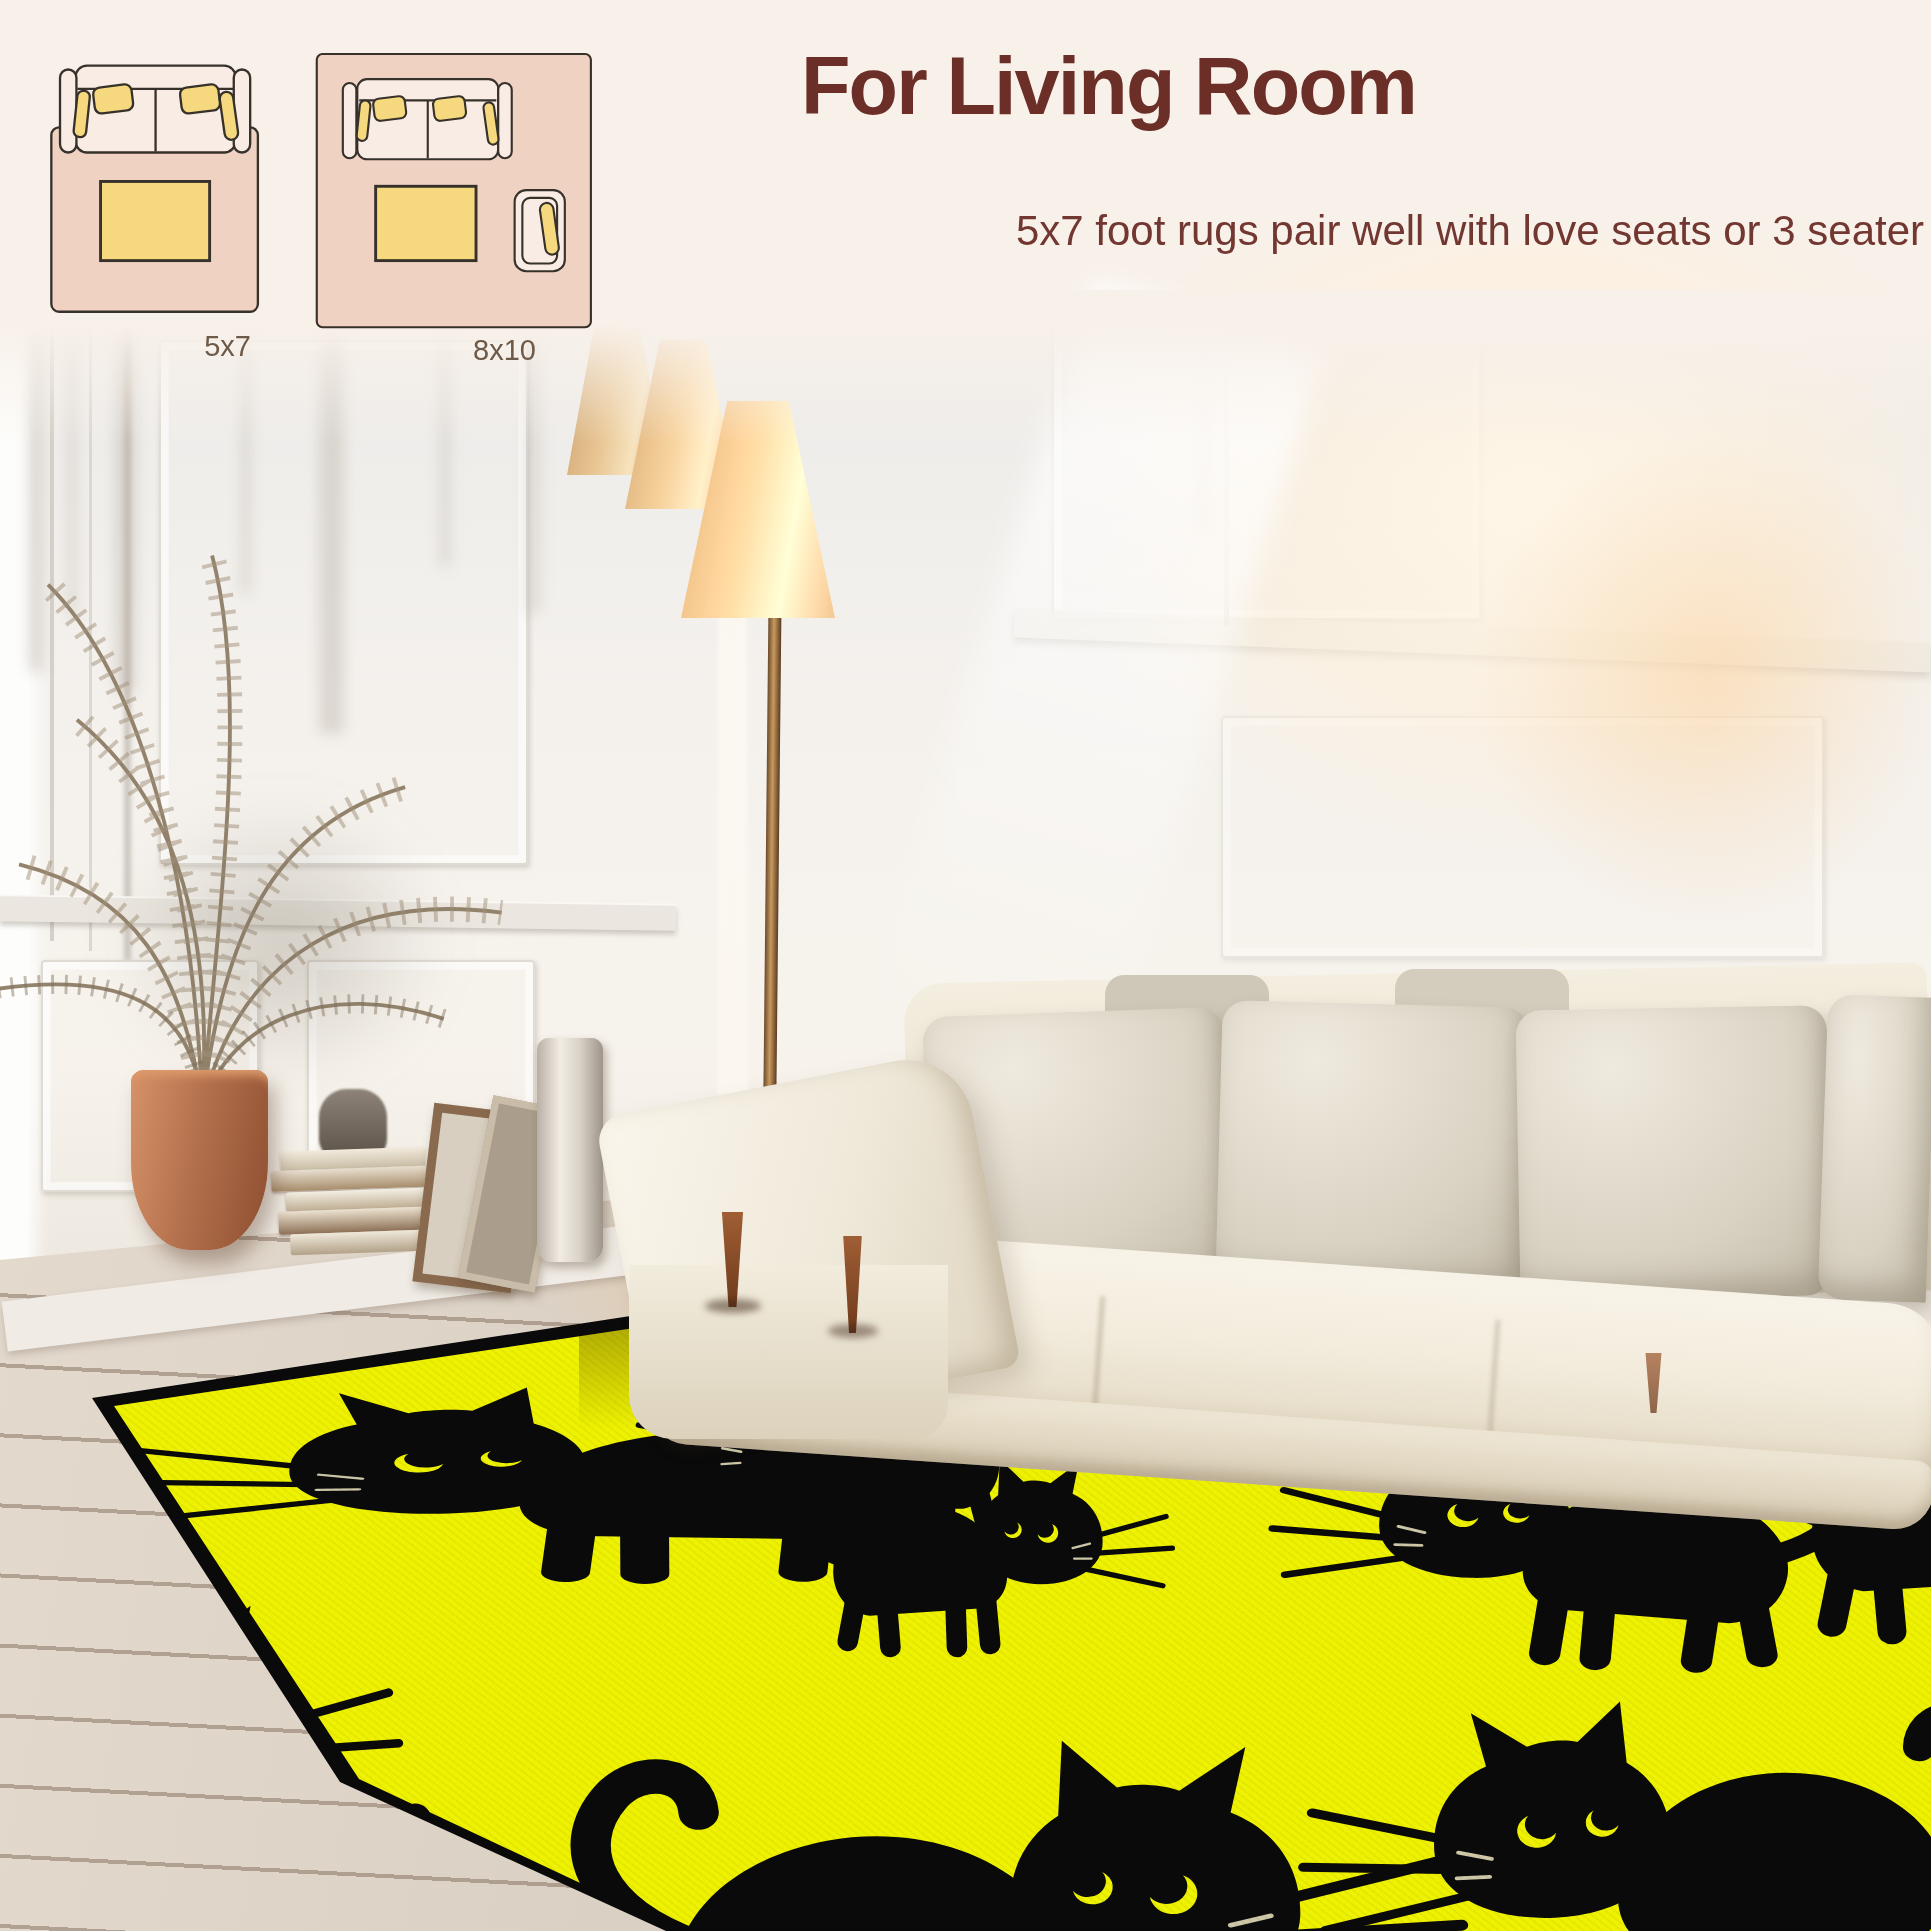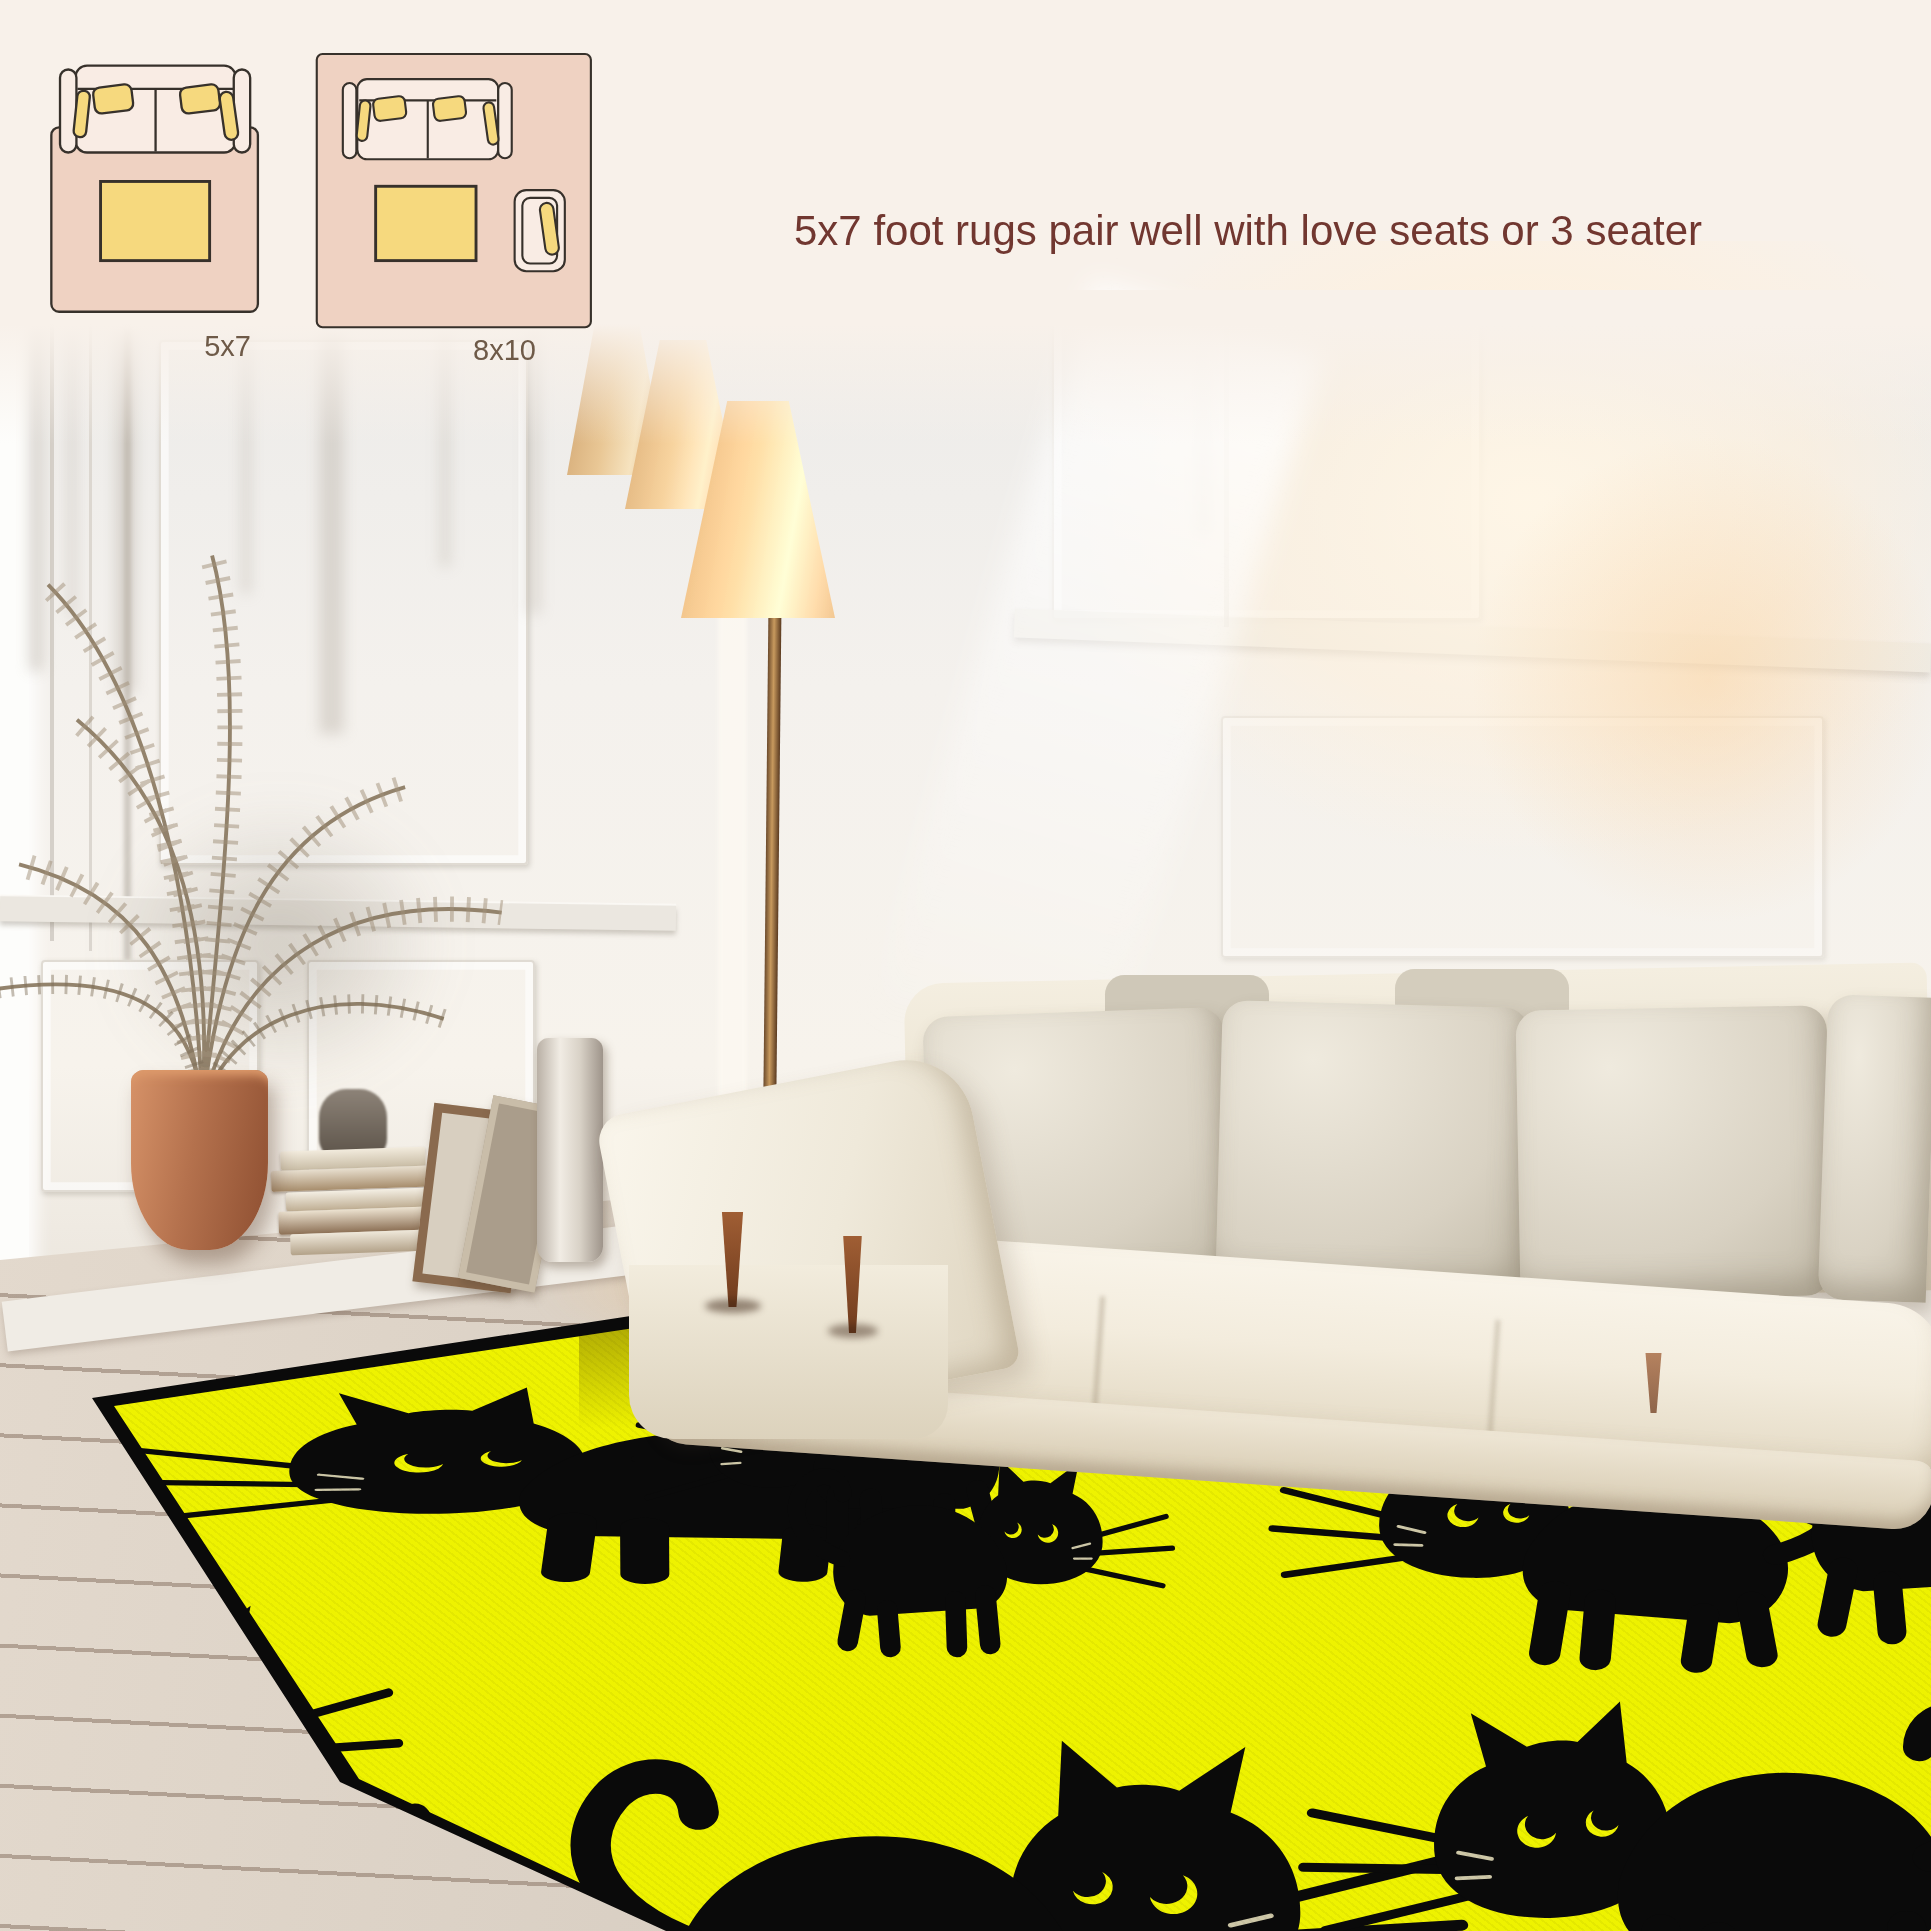--- a/index.html
+++ b/index.html
@@ -10,21 +10,21 @@
     --wall-light:#f4f1ed; --floor-wood:#d9cfc3; --sofa-cream:#f3ecdd;
     --pillow-greige:#d9d2c3; --pot-terracotta:#b4714d; --lamp-beige:#e9c795;
   }
   html,body{margin:0;padding:0;background:#fff;}
   .canvas{position:relative;width:1931px;height:1931px;overflow:hidden;
     background:var(--cream-bg,#f8f1ea);
     font-family:"Liberation Sans", sans-serif;}
   .abs{position:absolute;}
   .headline{font-weight:700;font-size:81px;letter-spacing:-1.9px;line-height:1.12;
     color:var(--title-maroon,#6b2f28);}
-  .bodytext{font-size:42px;line-height:60px;color:var(--body-maroon,#713730);font-weight:400;}
+  .bodytext{font-size:42px;line-height:60px;color:var(--body-maroon,#713730);font-weight:400;text-align:right;}
   .sizelabel{font-size:29px;color:var(--label-brown,#6e5a48);text-align:right;}
   .molding{background:transparent;border:2.9px solid #e0dbd3;border-radius:3.9px;
     box-shadow:inset 0 0 0 7.7px rgba(255,255,255,.6), 1.9px 2.9px 5.8px rgba(120,110,95,.25);}
   .blurline{background:#b6aea3;filter:blur(6.8px);}
   .pillow{border-radius:25px;
     background:radial-gradient(120% 120% at 30% 20%, #efeade 0%, var(--pillow-greige,#d9d2c3) 55%, #b9b19e 100%);
     box-shadow:inset -9.7px -15.4px 27px rgba(120,110,90,.35), 5.8px 9.7px 17.4px rgba(90,75,55,.25);}
   .leg{clip-path:polygon(18% 0,82% 0,62% 100%,38% 100%);
     background:linear-gradient(180deg,#a05e34,#6f3b1d);}
   .cone{clip-path:polygon(30% 0,70% 0,100% 100%,0 100%);
@@ -267,19 +267,20 @@
       <rect x="389" y="193" width="104" height="77" style="fill:var(--diag-pillow,#f6d97e);stroke-width:3"></rect>
       <rect x="533" y="197" width="52" height="84" rx="12" style="fill:var(--diag-sofa,#f9ece4)"></rect>
       <rect x="541" y="205" width="36" height="68" rx="8"></rect>
       <rect x="562" y="210" width="14" height="54" rx="7" transform="rotate(-8 569 237)" style="fill:var(--diag-pillow,#f6d97e)"></rect>
     </g>
   </svg>
 
   <div class="abs sizelabel" style="left:135px;top:330px;width:116px;">5x7</div>
   <div class="abs sizelabel" style="left:410px;top:334px;width:126px;">8x10</div>
 
+  <h1 class="abs headline" style="left:801px;top:41px;width:1110px;margin:0;">For Living Room</h1>
 
   <div class="abs bodytext" style="left:794px;top:201px;width:1130px;">
     <div>5x7 foot rugs pair well with love seats or 3 seater</div>
   </div>
 
 </div>
 
 
 </body></html>

